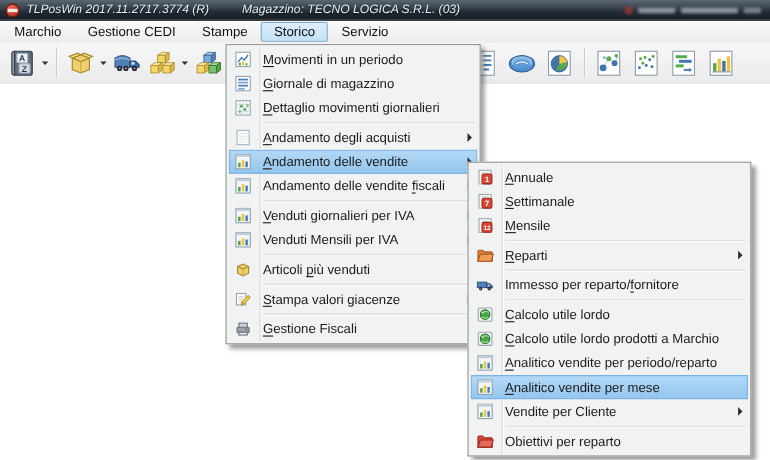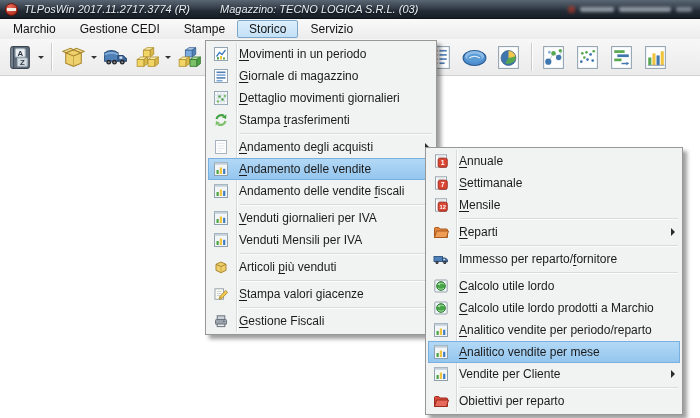--- a/index.html
+++ b/index.html
@@ -314,31 +314,20 @@
             <rect x="1.5" y="1.5" width="13" height="13" fill="#fff" stroke="#93a5b3"></rect>
             <path d="M1.5 5h13M1.5 8h13M1.5 11h13M5 1.5v13M8 1.5v13M11 1.5v13" stroke="#ccd9e2" stroke-width="1" fill="none"></path>
             <circle cx="6.5" cy="6.5" r="1.2" fill="#4ca344"></circle>
             <circle cx="9.5" cy="9.5" r="1.2" fill="#4ca344"></circle>
             <circle cx="12" cy="6" r="1.2" fill="#7cc06a"></circle>
             <circle cx="5" cy="11.5" r="1.2" fill="#7cc06a"></circle>
           </svg>
         </span>
         <span class="mi-label"><u>D</u>ettaglio movimenti giornalieri</span>
       </div>
-      <div class="menu-item">
-        <span class="mi-icon">
-          <svg viewBox="0 0 16 16">
-            <path d="M3.5 7A5 5 0 0 1 11 3.8" fill="none" stroke="#3fa23f" stroke-width="2.2"></path>
-            <path d="M13.5 2.5 13 7l-4-1.8z" fill="#3fa23f"></path>
-            <path d="M12.5 9A5 5 0 0 1 5 12.2" fill="none" stroke="#7cc06a" stroke-width="2.2"></path>
-            <path d="M2.5 13.5 3 9l4 1.8z" fill="#7cc06a"></path>
-          </svg>
-        </span>
-        <span class="mi-label">Stampa <u>t</u>rasferimenti</span>
-      </div>
       <div class="menu-sep"></div>
       <div class="menu-item">
         <span class="mi-icon">
           <svg viewBox="0 0 16 16">
             <rect x="2.5" y="1.5" width="11" height="13" fill="#fdfdfd" stroke="#a7b4bf"></rect>
             <path d="M4.5 4.5h7M4.5 7h7M4.5 9.5h7M4.5 12h4" stroke="#e3e9ee" fill="none"></path>
           </svg>
         </span>
         <span class="mi-label"><u>A</u>ndamento degli acquisti</span>
         <span class="mi-arrow"></span>

